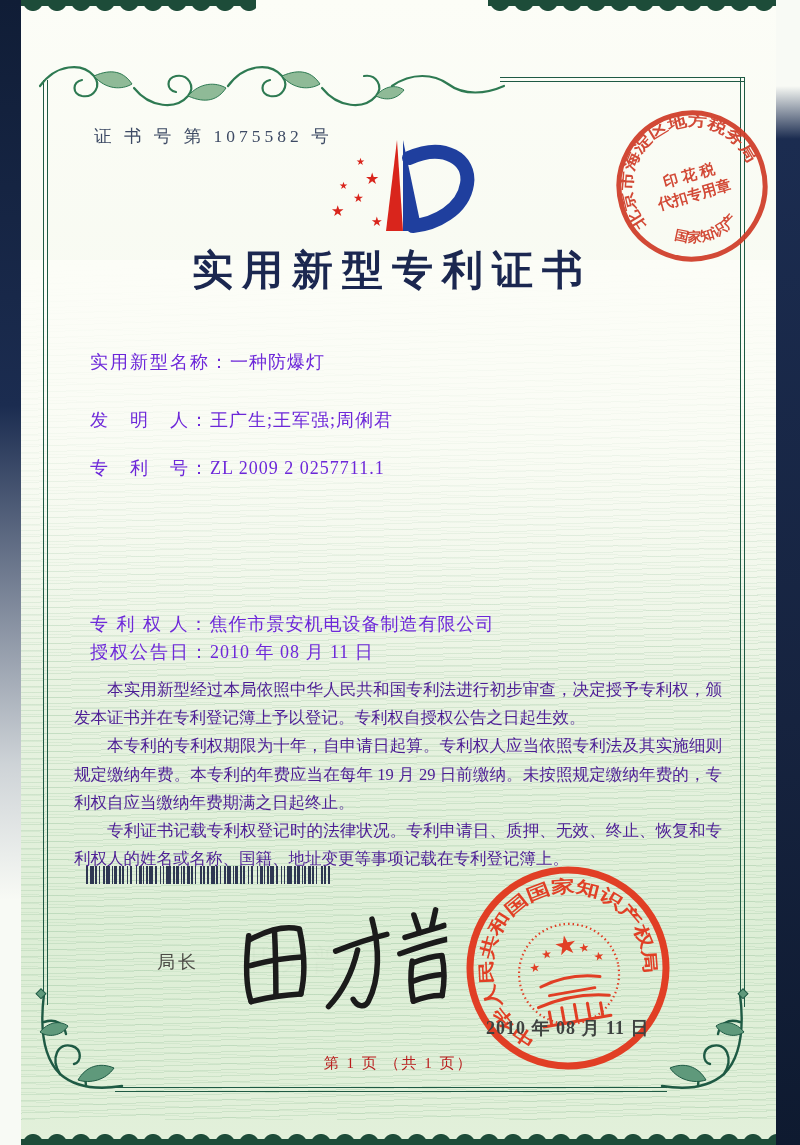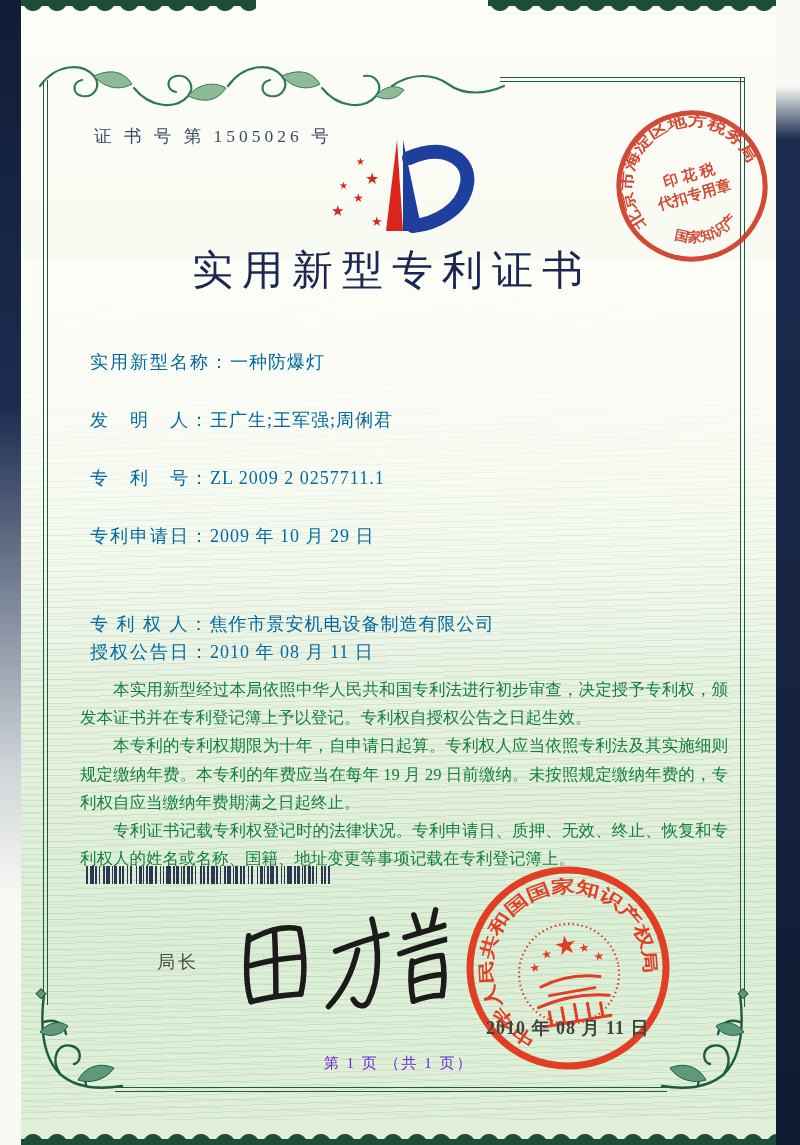--- a/index.html
+++ b/index.html
@@ -36,32 +36,32 @@
   
   .rule{position:absolute;border:0 solid #1e5a44;}
   .rule.h{height:3px;border-top:1.4px solid #1e5a44;border-bottom:1.4px solid #1e5a44;}
   .rule.v{width:3px;border-left:1.4px solid #1e5a44;border-right:1.4px solid #1e5a44;}
 
   .svg-abs{position:absolute;}
 
   
   .cert-number{position:absolute;left:94px;top:124px;font-size:17.5px;letter-spacing:4px;color:#3d4a64;}
   .title{position:absolute;left:0;top:243px;width:784px;text-align:center;
-    font-size:41px;font-weight:normal;letter-spacing:9px;color:#1b2750;}
-  .field{position:absolute;left:90px;font-size:18px;color:#0369a1;letter-spacing:1px;white-space:nowrap;}
+    font-size:41px;font-weight:bold;letter-spacing:9px;color:#1b2750;}
+  .field{position:absolute;left:90px;font-size:18px;color:#6d28d9;letter-spacing:1px;white-space:nowrap;}
   .field .lbl{letter-spacing:2px;}
-  .body-text{position:absolute;left:80px;top:676px;width:648px;
-    font-size:16.5px;line-height:28.2px;color:#15803d;text-align:justify;}
+  .body-text{position:absolute;left:74px;top:676px;width:648px;
+    font-size:16.5px;line-height:28.2px;color:#4c1d95;text-align:justify;}
   .body-text p{margin:0;text-indent:2em;}
   .sig-role{position:absolute;left:157px;top:950px;font-size:18px;letter-spacing:3px;color:#4c4c46;}
   .sig-name-data{position:absolute;left:250px;top:940px;opacity:0.01;font-size:30px;}
   .seal-date{position:absolute;left:486px;top:1016px;font-size:18px;font-weight:bold;
     letter-spacing:1px;color:#3e4240;}
   .footer{position:absolute;left:21px;top:1054px;width:755px;text-align:center;
-    font-size:15px;letter-spacing:2px;color:#6d28d9;}
+    font-size:15px;letter-spacing:2px;color:#b91c1c;}
 </style>
 </head>
 <body>
 
 <div class="photo">
 
   <div class="page-bg"></div>
   <div class="waves"></div>
   <div class="wave-fade"></div>
 
@@ -113,21 +113,21 @@
       <path d="M16,34 C28,30 36,36 38,46"></path>
       <path d="M58,98 C56,88 62,80 72,80"></path>
     </g>
     <g fill="#5f997b" stroke="#1e5a44" stroke-width="1">
       <path d="M50,92 C58,78 72,74 86,80 C78,92 62,96 50,92 Z"></path>
       <path d="M12,44 C20,34 32,32 40,38 C34,48 20,50 12,44 Z"></path>
       <rect x="10" y="2" width="7" height="7" transform="rotate(45 13 5)"></rect>
     </g>
   </svg>
 
-  <div class="cert-number">证 书 号 第 1505026 号</div>
+  <div class="cert-number">证 书 号 第 1075582 号</div>
 
   <svg class="svg-abs" style="left:323px;top:134px;" width="155" height="102" viewBox="0 0 155 102">
     <g fill="#d9251c" font-family="'DejaVu Sans',sans-serif">
       <text x="8" y="82" font-size="15">★</text>
       <text x="30" y="68" font-size="12">★</text>
       <text x="16" y="55" font-size="10">★</text>
       <text x="42" y="50" font-size="16">★</text>
       <text x="33" y="31" font-size="10">★</text>
       <text x="48" y="92" font-size="13">★</text>
     </g>
@@ -155,25 +155,22 @@
   </svg>
 
   <div class="title">实用新型专利证书</div>
 
   <div class="field" style="top:350px;">
     <span class="lbl">实用新型名称：</span><span>一种防爆灯</span>
   </div>
   <div class="field" style="top:408px;">
     <span class="lbl">发　明　人：</span><span>王广生;王军强;周俐君</span>
   </div>
-  <div class="field" style="top:466px;">
+  <div class="field" style="top:456px;">
     <span class="lbl">专　利　号：</span><span>ZL 2009 2 0257711.1</span>
-  </div>
-  <div class="field" style="top:524px;">
-    <span class="lbl">专利申请日：</span><span>2009 年 10 月 29 日</span>
   </div>
   <div class="field" style="top:612px;">
     <span class="lbl">专 利 权 人：</span><span>焦作市景安机电设备制造有限公司</span>
   </div>
   <div class="field" style="top:640px;">
     <span class="lbl">授权公告日：</span><span>2010 年 08 月 11 日</span>
   </div>
 
   <div class="body-text">
     <p>本实用新型经过本局依照中华人民共和国专利法进行初步审查，决定授予专利权，颁发本证书并在专利登记簿上予以登记。专利权自授权公告之日起生效。</p>

